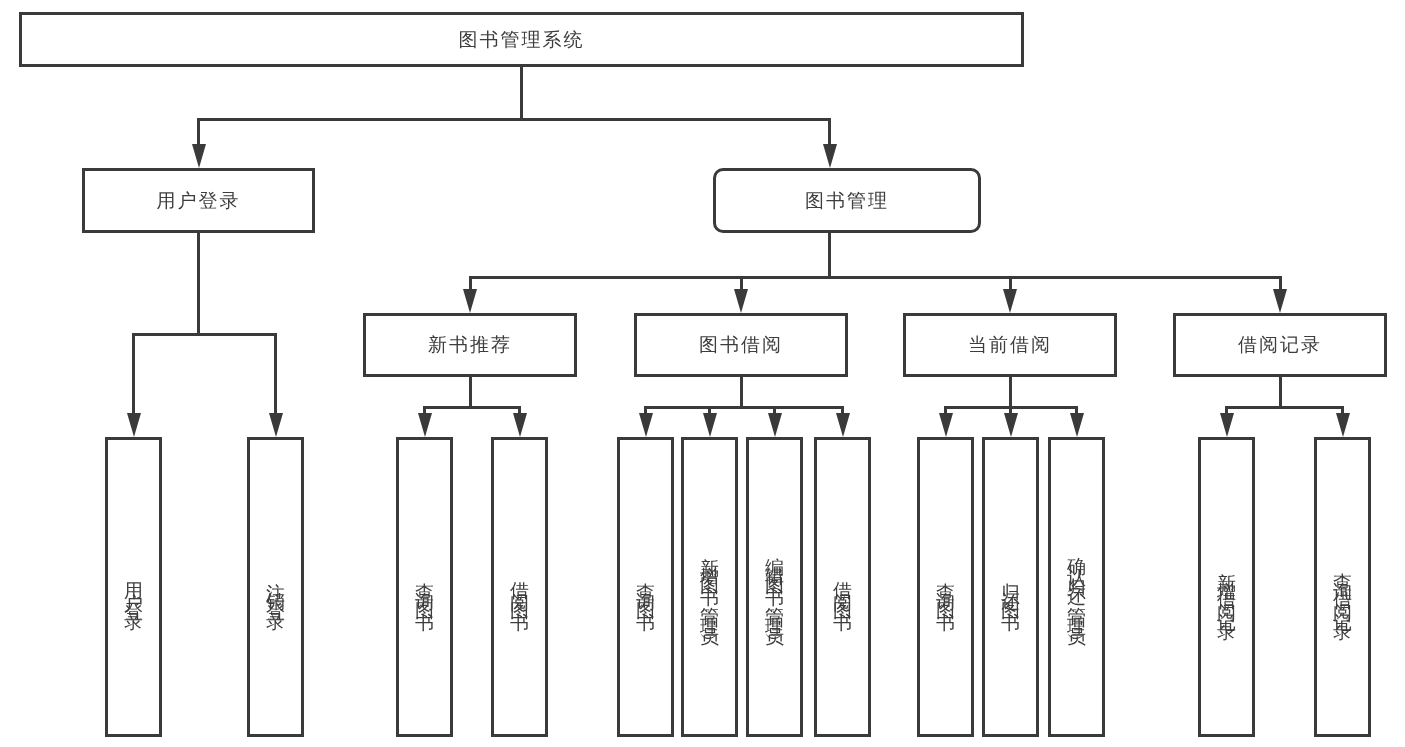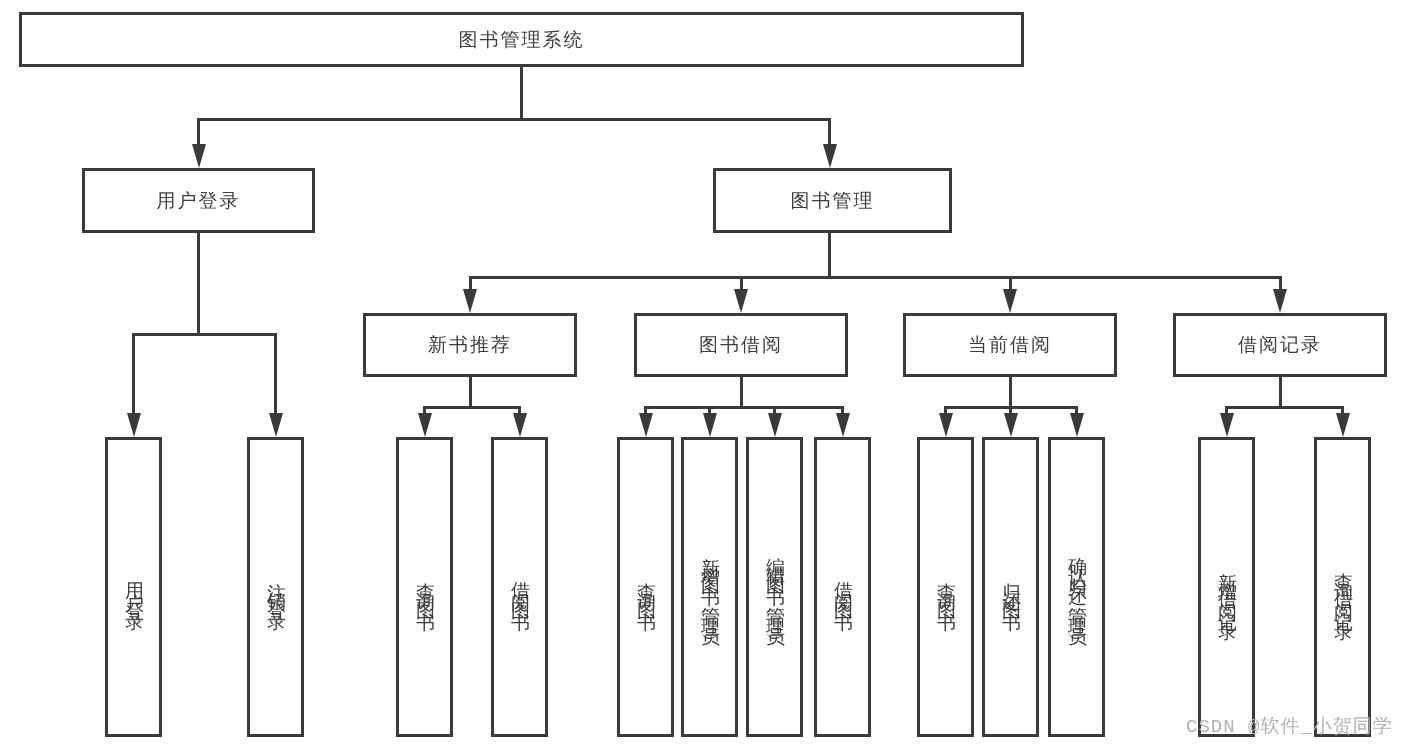--- a/index.html
+++ b/index.html
@@ -1,19 +1,19 @@
 <!DOCTYPE html>
 <html><head>
 <meta charset="utf-8">
 <style>
   * { box-sizing: border-box; }
   html,body { margin:0; padding:0; background:#fff; }
   .stage {
     position:relative; width:1405px; height:747px; background:#ffffff;
-    font-family:Liberation Mono, monospace; color:#3d3d3d; overflow:hidden;
+    font-family:Liberation Serif, serif; color:#3d3d3d; overflow:hidden;
   }
   .box {
     position:absolute; background:#fff; border:3px solid #3a3a3a;
     display:flex; align-items:center; justify-content:center;
     font-size:19px; letter-spacing:2px; color:#3d3d3d;
   }
   .leaf { position:absolute; background:#fff; border:3px solid #3a3a3a; width:57px; top:437px; height:300px; }
   .leaf > span {
     position:absolute; top:50%; left:50%; transform:translate(-50%,-50%);
     writing-mode:vertical-rl; text-orientation:mixed;
@@ -28,21 +28,21 @@
         letter-spacing:1px; z-index:5; }
 </style>
 </head>
 <body>
 
 <div class="stage">
 
   <div class="box" style="left:19px; top:12px; width:1005px; height:55px;">图书管理系统</div>
 
   <div class="box" style="left:82px; top:168px; width:233px; height:65px;">用户登录</div>
-  <div class="box" style="left:713px; top:168px; width:239px; height:65px;">图书管理</div>
+  <div class="box" style="left:713px; top:168px; width:268px; height:65px;border-radius:10px;">图书管理</div>
 
   <div class="box" style="left:634px; top:313px; width:214px; height:64px;">图书借阅</div>
   <div class="box" style="left:363px; top:313px; width:214px; height:64px;">新书推荐</div>
   <div class="box" style="left:903px; top:313px; width:214px; height:64px;">当前借阅</div>
   <div class="box" style="left:1173px; top:313px; width:214px; height:64px;">借阅记录</div>
 
   <div class="leaf" style="left:105px;">
       <span>用户登录</span>
     </div>
   <div class="leaf" style="left:247px;">
@@ -138,15 +138,14 @@
   <div class="vl" style="left:1075px; top:406px; height:10px;"></div>
   <div class="ar" style="left:1070px; top:413px;"></div>
 
   <div class="vl" style="left:1279px; top:377px; height:32px;"></div>
   <div class="hl" style="left:1225px; top:406px; width:119px;"></div>
   <div class="vl" style="left:1225px; top:406px; height:10px;"></div>
   <div class="ar" style="left:1220px; top:413px;"></div>
   <div class="vl" style="left:1341px; top:406px; height:10px;"></div>
   <div class="ar" style="left:1336px; top:413px;"></div>
 
-  <div class="wm">CSDN @软件_小贺同学</div>
 
 </div>
 
 </body></html>

